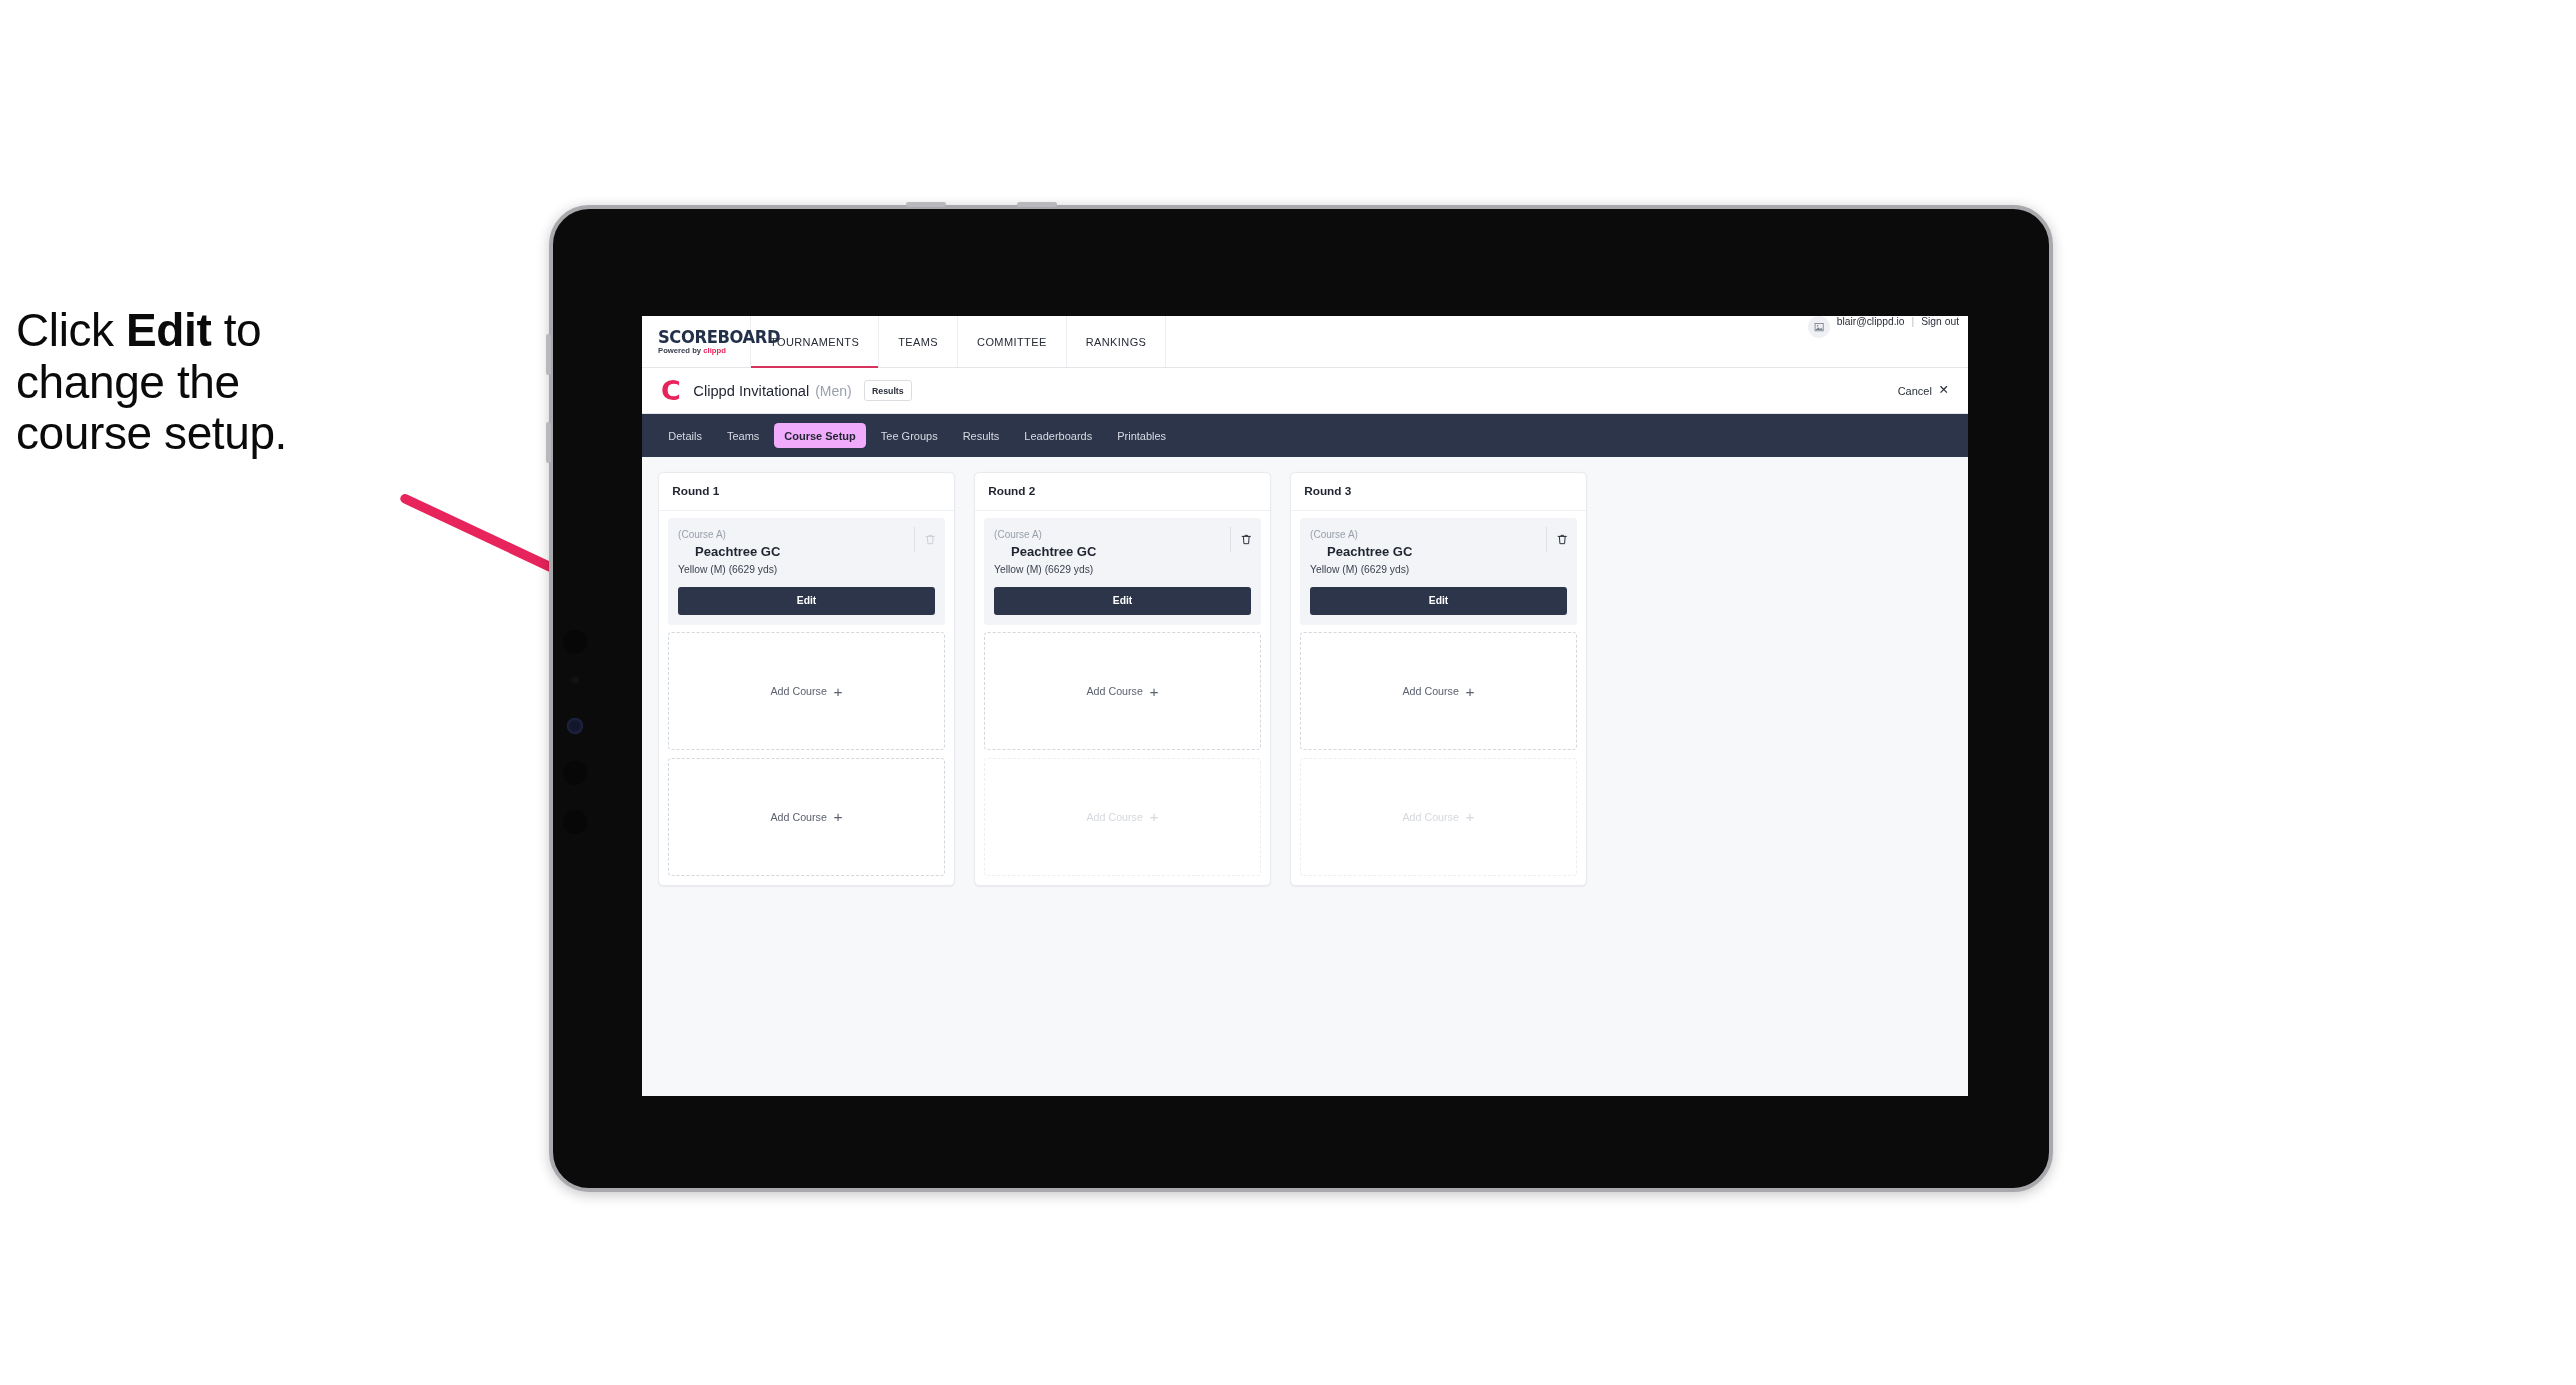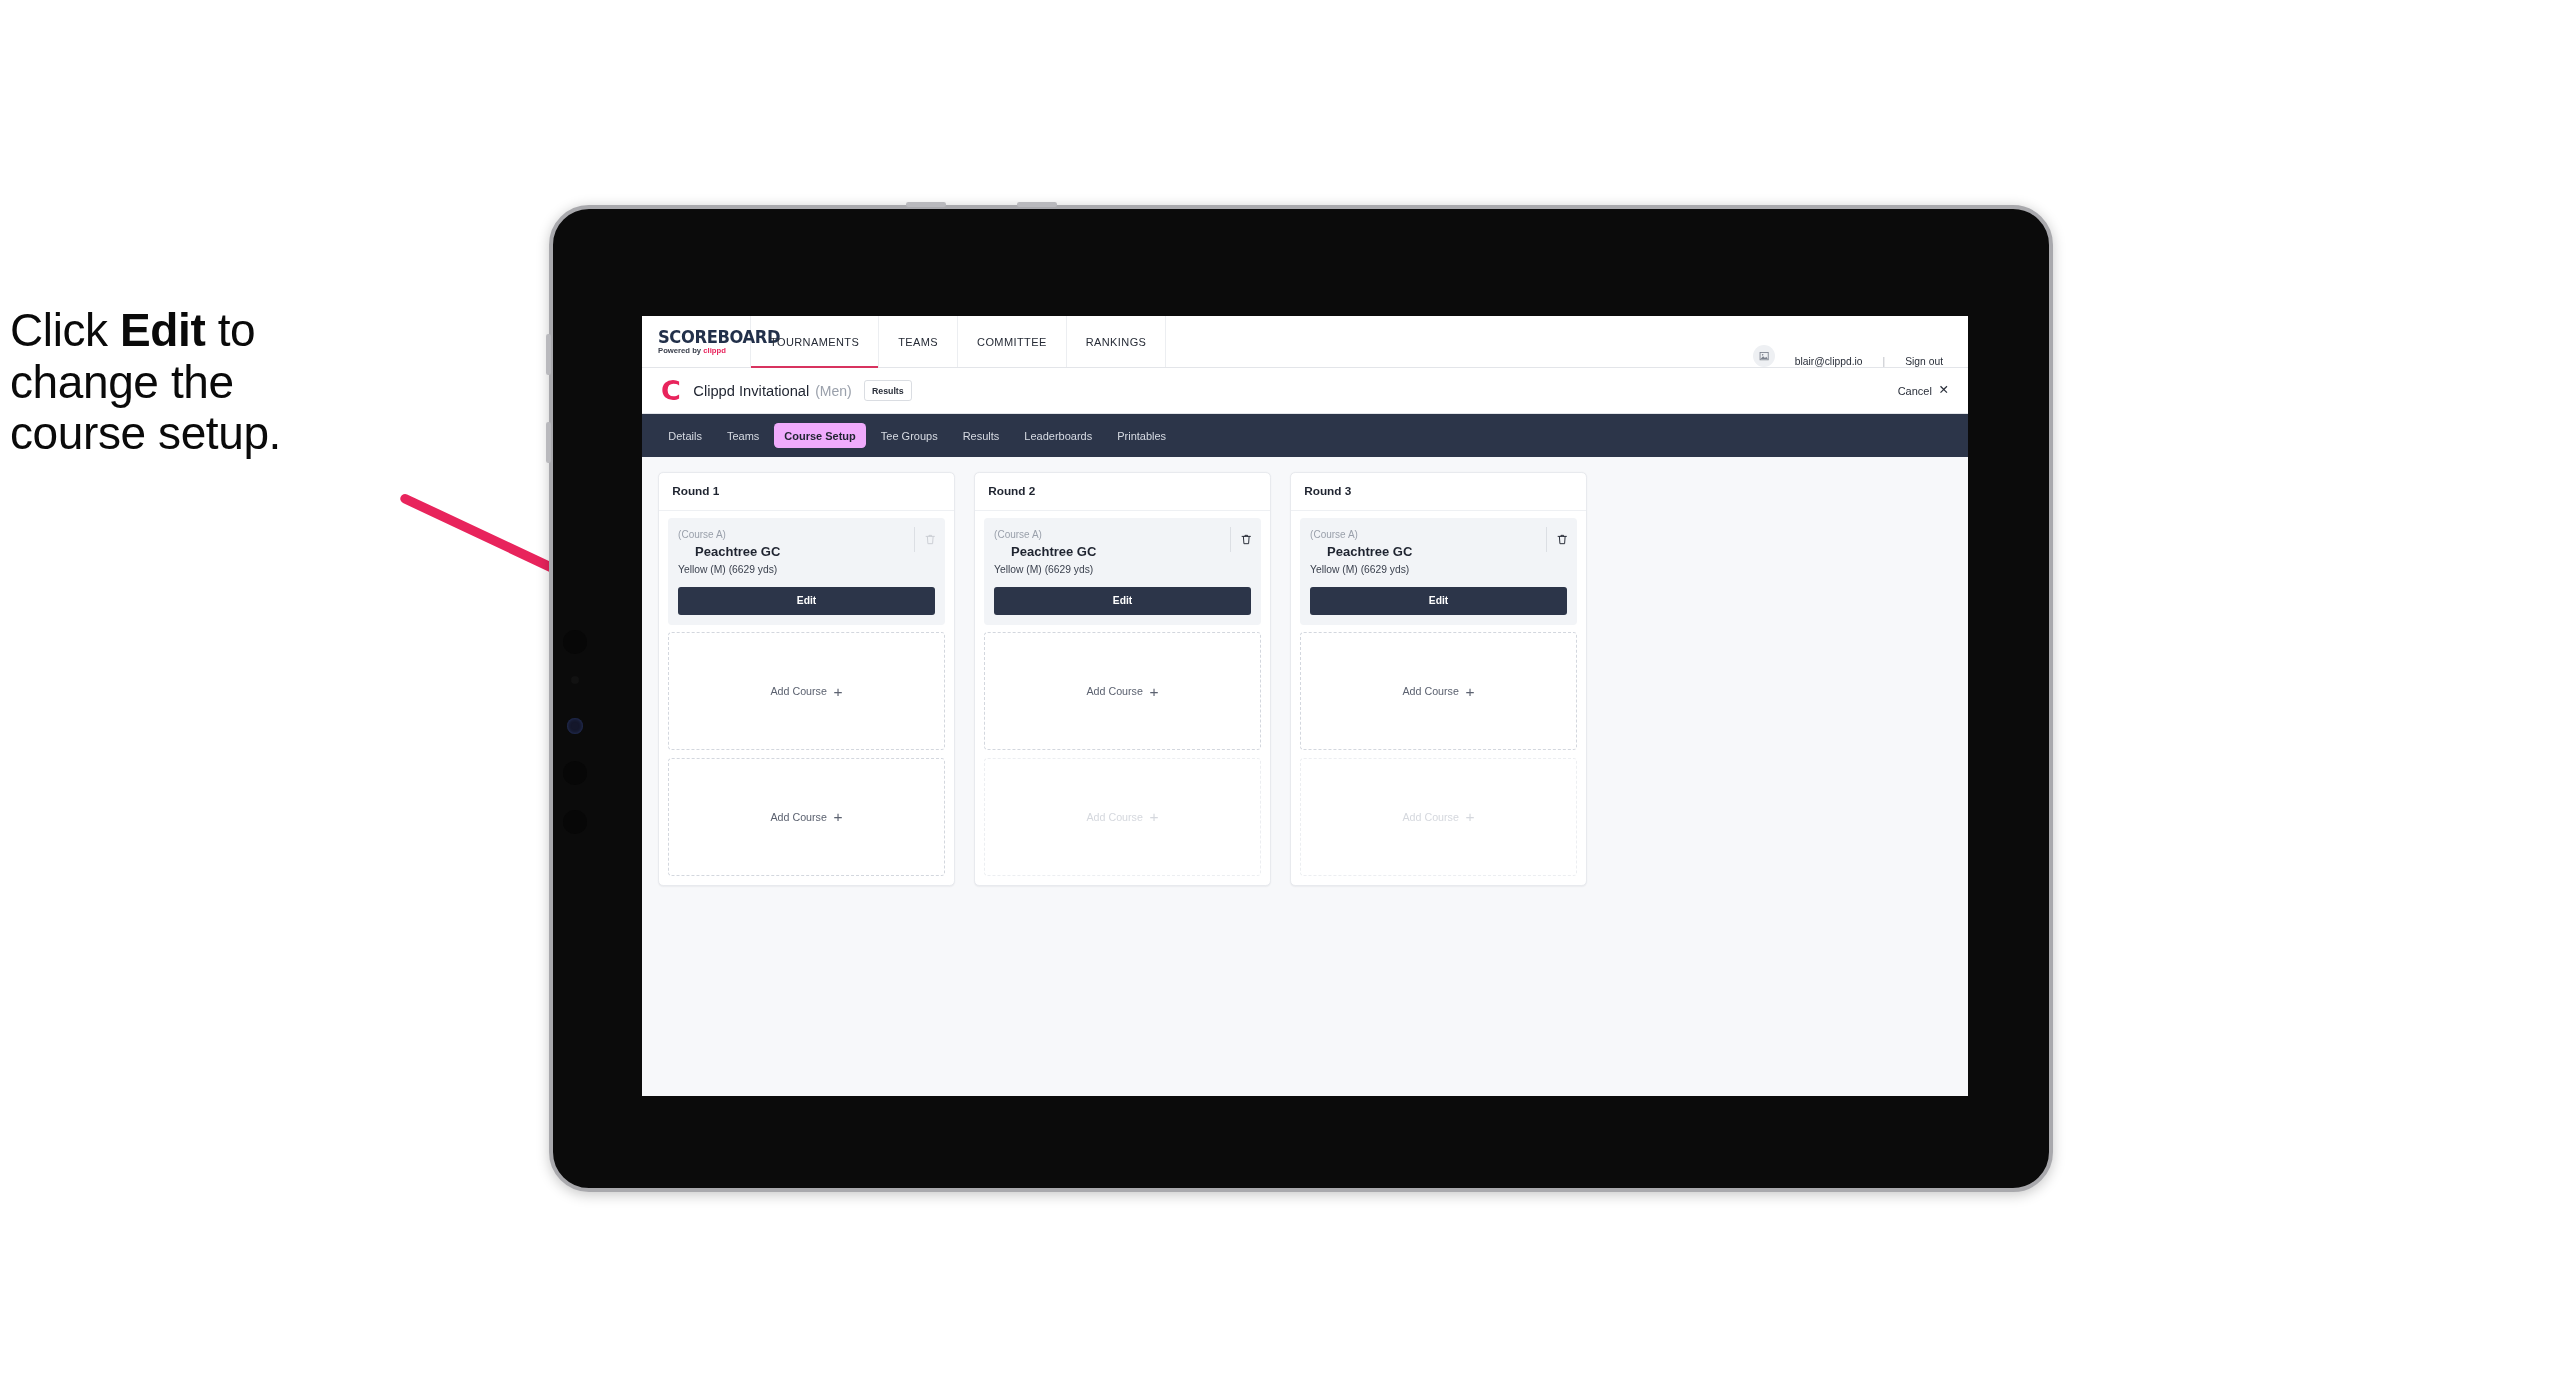--- a/index.html
+++ b/index.html
@@ -6,21 +6,21 @@
   html, body {
     width: 2576px; height: 1386px;
     background: #ffffff;
     font-family: "Liberation Sans", sans-serif;
     overflow: hidden;
   }
 
   
   #annotation {
     position: absolute;
-    left: 10px; top: 305px;
+    left: 16px; top: 305px;
     width: 383px;
     font-size: 46px;
     line-height: 1.12;
     color: #0a0a0a;
     letter-spacing: -0.4px;
   }
   #annotation b { font-weight: 700; }
 
   #arrow-svg {
     position: absolute;
@@ -88,21 +88,21 @@
     font-size: 11px; letter-spacing: 0.4px; color: #262b36;
     border-right: 0.7px solid #eceef1;
     position: relative; cursor: pointer;
   }
   .topnav-item.active::after {
     content: ""; position:absolute; left:0; right:0; bottom:-0.7px;
     height: 2.2px; background: #d8335f;
   }
 
   #topbar-right {
-    margin-left: auto; display:flex; align-items:flex-end; padding-right: 25px; gap: 20px;
+    margin-left: auto; display:flex; align-items:flex-start; padding-right: 9px; gap: 7px;
   }
   #avatar {
     width: 22px; height: 22px; border-radius: 50%; background:#eef0f3;
     display:flex; align-items:center; justify-content:center;
   }
   #avatar svg { width: 10.3px; height: 10.3px; }
   #user-email { font-size: 10.3px; color: #2a2f3a; }
   .sep { color: #b9bcc3; font-size: 10.3px; }
   #signout { font-size: 10.3px; color: #2a2f3a; cursor:pointer; }
 

